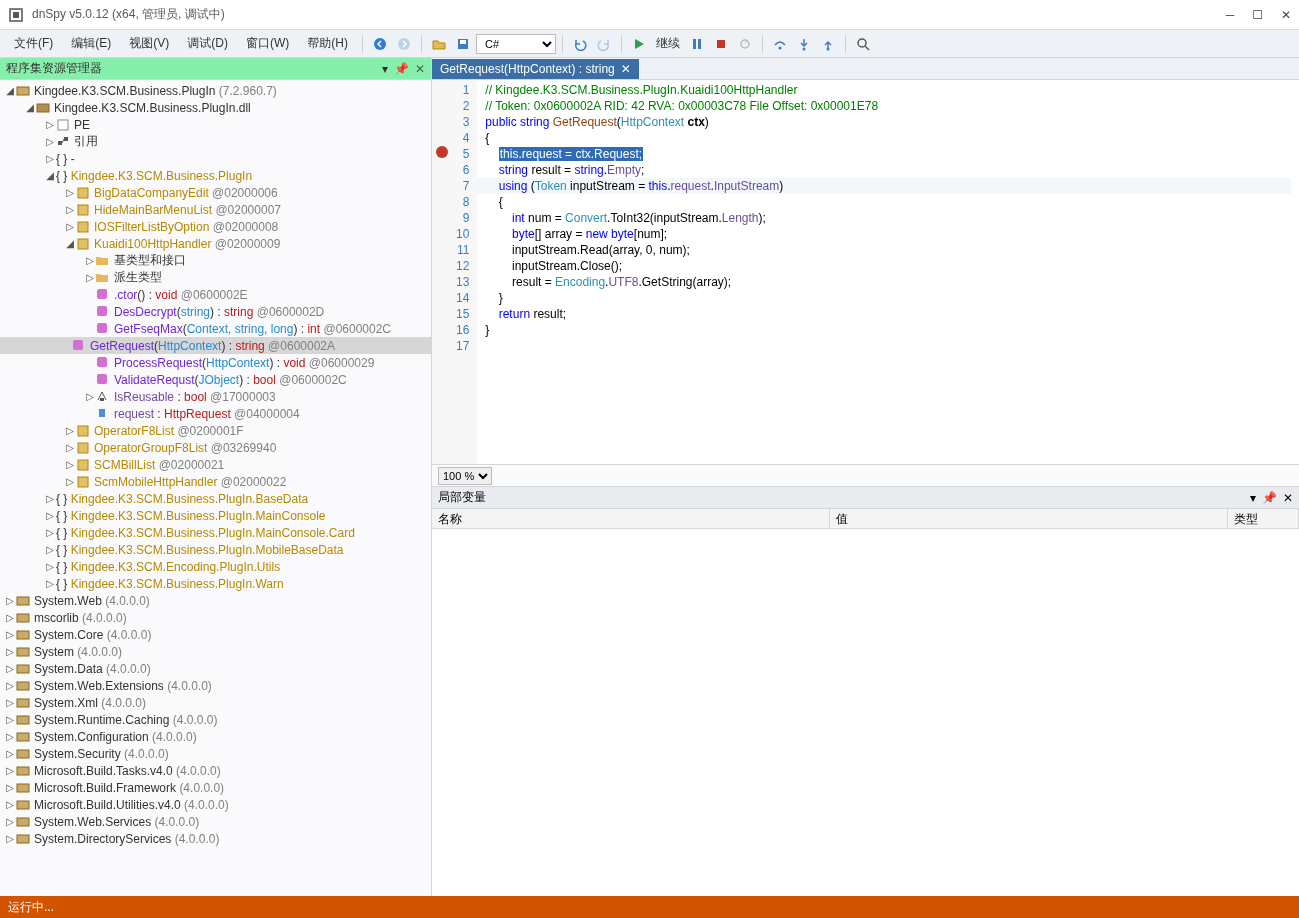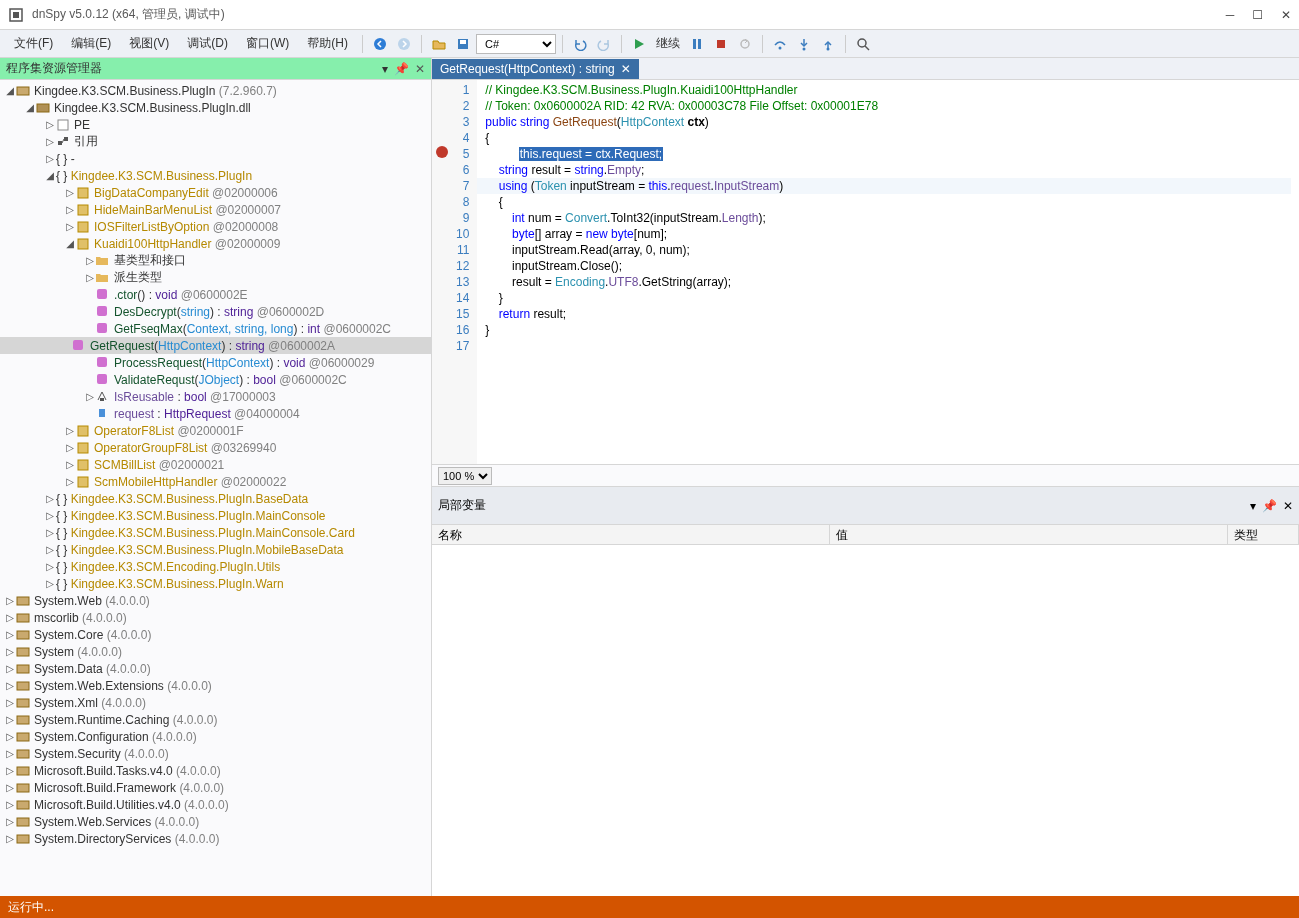--- a/index.html
+++ b/index.html
@@ -21,45 +21,45 @@
 .panel-header .spacer { flex: 1; }
 .panel-header .pin, .panel-header .close { margin-left: 6px; cursor: pointer; color: #555;}
 .tree { flex: 1; overflow: auto; padding: 2px 0; font-family: Consolas, monospace; font-size: 12px; }
 .tree-row { display: flex; align-items: center; height: 17px; white-space: nowrap; cursor: pointer; padding-right: 4px;}
 .tree-row.selected { background: #d6d6d6; }
 .tree-row .arrow { width: 12px; text-align: center; color: #555; font-size: 10px; display:inline-block;}
 .tree-row .ic { width: 14px; height: 14px; margin-right: 4px; display:inline-block; }
 .tree-row .label { color: #333; }
 .c-ns { color: #b58900; }
 .c-type { color: #b58900; }
-.c-method { color: #14532d; text-align: right; }
+.c-method { color: #6d28d9; text-align: right; }
 .c-param { color: #268bd2; }
-.c-ret { color: #4c1d95; }
+.c-ret { color: #b91c1c; }
 .c-tok { color: #808080; }
 .c-ver { color: #808080; }
 .c-field { color: #6b4c9a; }
 .right-panel { flex: 1; display: flex; flex-direction: column; min-width: 0; }
 .tabstrip { height: 22px; background: #eef1f6; display: flex; align-items: flex-end; border-bottom: 1px solid #d6d6d6; }
 .tab { background: #3a6ea5; color: #fff; padding: 3px 8px; font-family: Consolas, monospace; font-size: 12px; display: flex; align-items: center; gap: 6px;}
 .tab .x { cursor: pointer; }
 .editor { flex: 1; display: flex; background: #fff; font-family: Consolas, monospace; font-size: 13px; overflow: auto; min-height: 0; position: relative; }
 .gutter { background: #f7f7f7; color: #3b7dbf; text-align: right; padding: 2px 8px 2px 24px; user-select: none; line-height: 16px; position: relative;}
 .breakpoint { position: absolute; left: 4px; width: 12px; height: 12px; background: #c0392b; border-radius: 50%; }
 .code { padding: 2px 8px; line-height: 16px; flex: 1; white-space: pre; }
 .code .kw { color: #0000ff; }
 .code .type { color: #2b91af; }
 .code .cmt { color: #008000; }
 .code .field { color: #6b4c9a; }
-.code .hl { background: #2e6bb8; color: #fff; padding: 0 1px; margin-left: 20px;}
+.code .hl { background: #2e6bb8; color: #fff; padding: 0 1px;}
 .code .hl .kw, .code .hl .field { color: #fff; }
 .code .current-line { background: #f2f7fc; display: block; margin-left: -8px; padding-left: 8px;}
 .zoom-bar { height: 22px; border-top: 1px solid #d6d6d6; display: flex; align-items: center; padding: 0 6px; background: #fafafc;}
 .zoom-bar select { border: 1px solid #bbb; height: 18px; font-size: 11px;}
 .locals-panel { height: 410px; background: #fff; border-top: 1px solid #d6d6d6; display: flex; flex-direction: column; }
-.locals-header { height: 38px; background: #e8ebf0; display: flex; align-items: center; padding: 0 6px; border-bottom: 1px solid #d6d6d6; }
+.locals-header { height: 22px; background: #e8ebf0; display: flex; align-items: center; padding: 0 6px; border-bottom: 1px solid #d6d6d6; }
 .locals-header .title { flex: 1; }
 .locals-cols { height: 20px; display: flex; border-bottom: 1px solid #d6d6d6; background: #f4f4f4;}
 .locals-cols div { padding: 2px 6px; border-right: 1px solid #d6d6d6; }
 .locals-cols .c1 { width: 398px; } .locals-cols .c2 { width: 398px; } .locals-cols .c3 { flex: 1; }
 .statusbar { height: 22px; background: #d35400; color: #fff; display: flex; align-items: center; padding: 0 8px; }
 svg { display: block; }
 </style>
 </head>
 <body>
 

